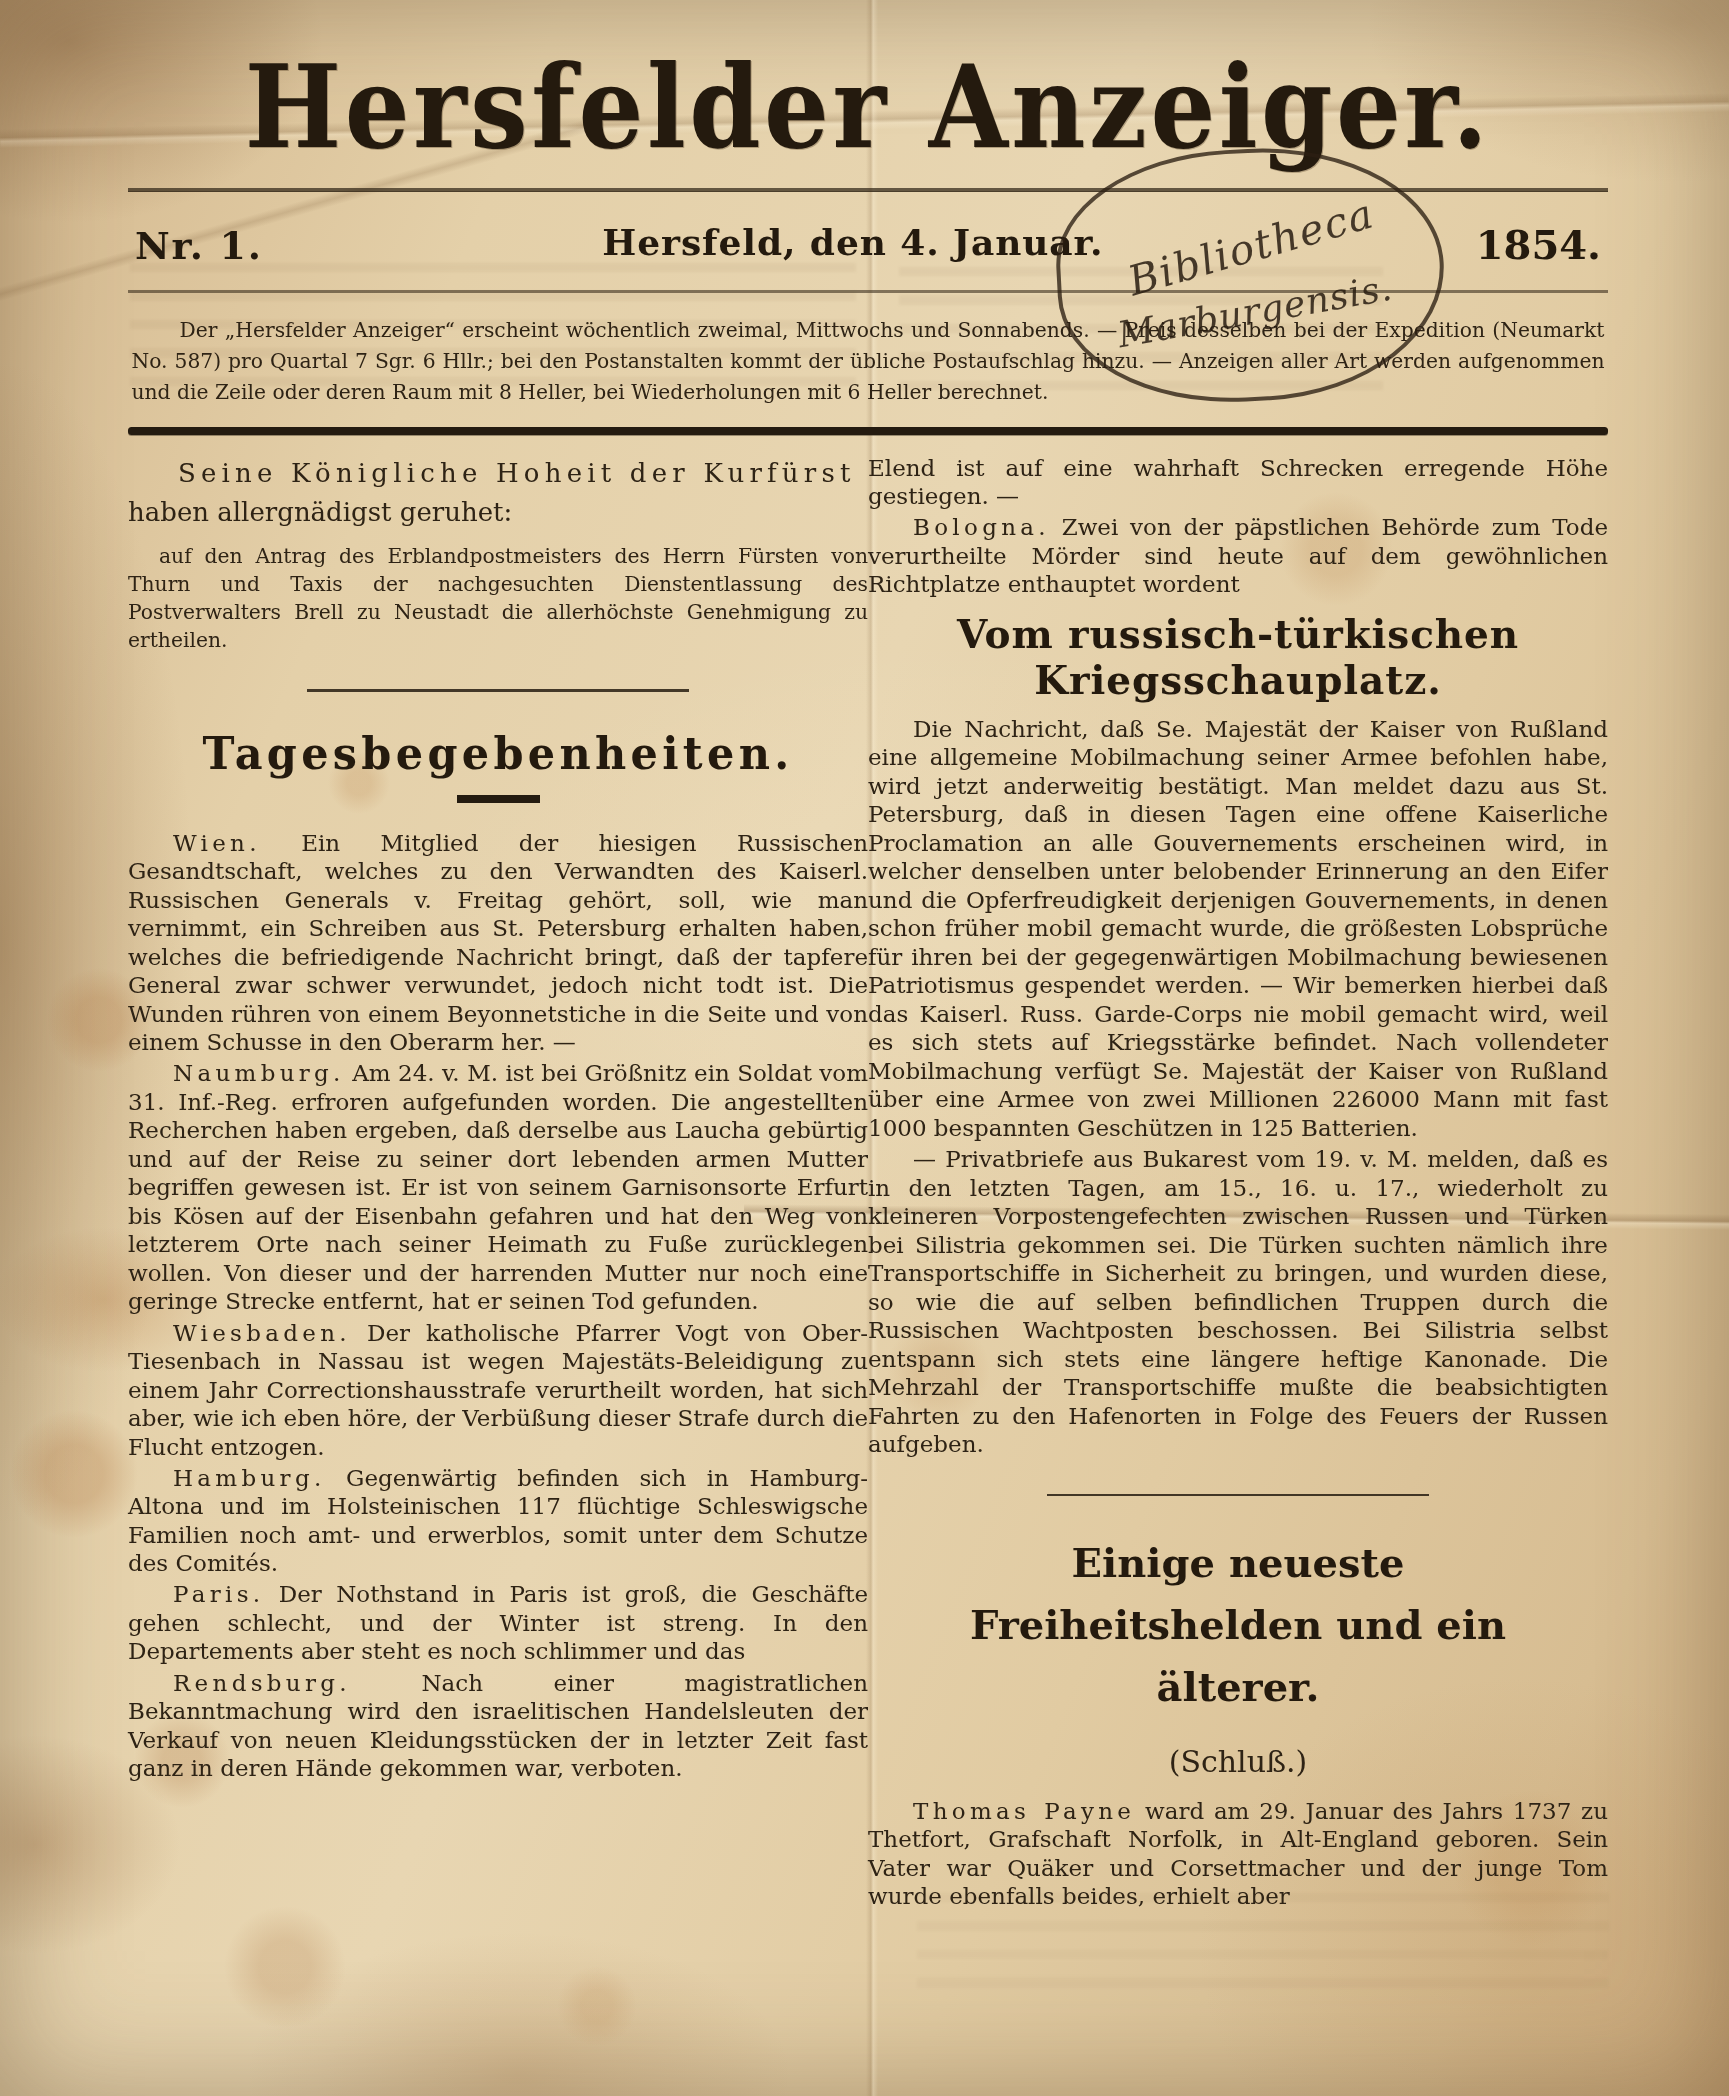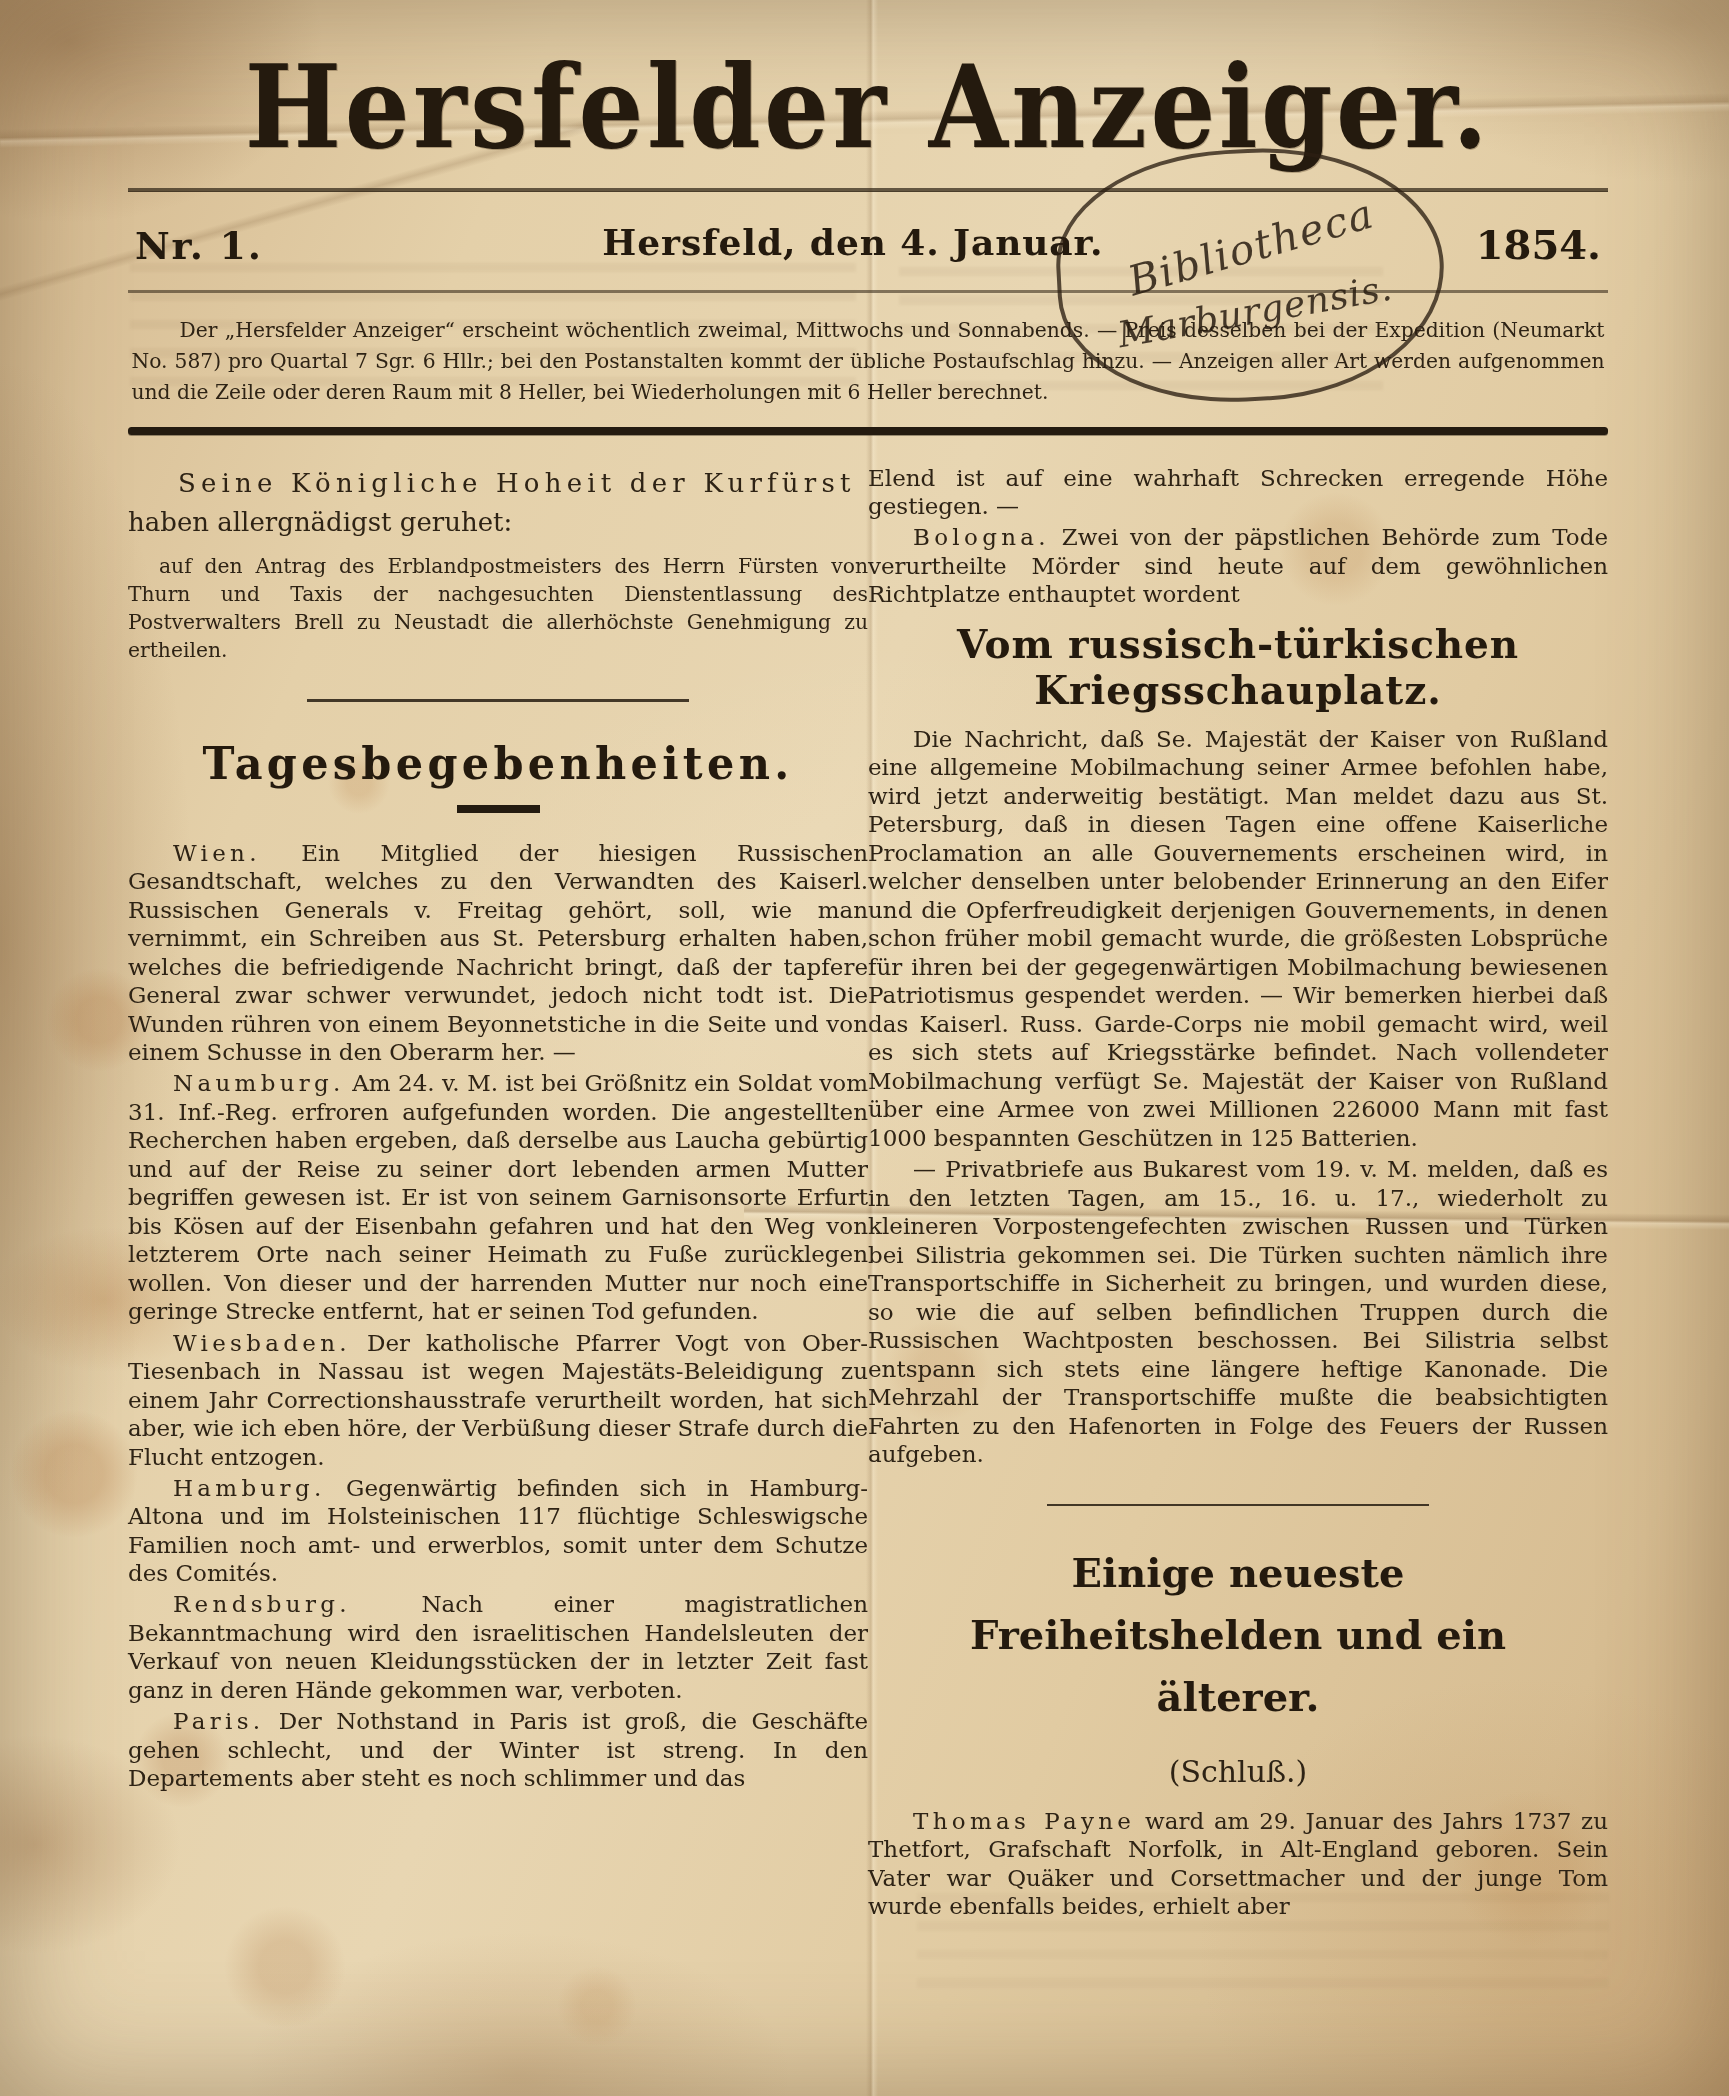--- a/index.html
+++ b/index.html
@@ -82,21 +82,21 @@
     border:4.3px solid rgba(43,31,18,.78);
     border-radius:48% 52% 50% 50% / 46% 52% 54% 48%;
     transform:rotate(-3deg);
     display:flex;flex-direction:column;align-items:center;justify-content:center;
     color:rgba(40,28,16,.85);z-index:5;pointer-events:none;
   }
   .stamp-l1{font-style:italic;font-size:41px;transform:rotate(-13deg) translate(3.5px,-7px);letter-spacing:1.7px;}
   .stamp-l2{font-style:italic;font-size:36px;transform:rotate(-7deg) translate(1.7px,12px);letter-spacing:0.9px;}
 
   
-  .columns{display:flex;margin-top:29px;}
+  .columns{display:flex;margin-top:19px;}
   .col{flex:1;min-width:0;}
   p{margin:0;}
   .article{
     font-size:23px;line-height:1.24;text-align:justify;
     text-indent:45px;margin-bottom:2.6px;
   }
   .noindent{text-indent:0;}
   .sperr{letter-spacing:4.3px;}
   .city{letter-spacing:4.3px;}
   .royal-intro{font-size:26px;line-height:1.5;text-align:left;text-indent:50px;margin-bottom:10.4px;}
@@ -157,22 +157,22 @@
 
       <div class="divider"></div>
 
       <h2 class="section-heading">Tagesbegebenheiten.</h2>
       <div class="heading-rule"></div>
 
       <p class="article"><span class="city">Wien.</span> <span>Ein Mitglied der hiesigen Russischen Gesandtschaft, welches zu den Verwandten des Kaiserl. Russischen Generals v. Freitag gehört, soll, wie man vernimmt, ein Schreiben aus St. Petersburg erhalten haben, welches die befriedigende Nachricht bringt, daß der tapfere General zwar schwer verwundet, jedoch nicht todt ist. Die Wunden rühren von einem Beyonnetstiche in die Seite und von einem Schusse in den Oberarm her. —</span></p>
       <p class="article"><span class="city">Naumburg.</span> <span>Am 24. v. M. ist bei Größnitz ein Soldat vom 31. Inf.-Reg. erfroren aufgefunden worden. Die angestellten Recherchen haben ergeben, daß derselbe aus Laucha gebürtig und auf der Reise zu seiner dort lebenden armen Mutter begriffen gewesen ist. Er ist von seinem Garnisonsorte Erfurt bis Kösen auf der Eisenbahn gefahren und hat den Weg von letzterem Orte nach seiner Heimath zu Fuße zurücklegen wollen. Von dieser und der harrenden Mutter nur noch eine geringe Strecke entfernt, hat er seinen Tod gefunden.</span></p>
       <p class="article"><span class="city">Wiesbaden.</span> <span>Der katholische Pfarrer Vogt von Ober-Tiesenbach in Nassau ist wegen Majestäts-Beleidigung zu einem Jahr Correctionshausstrafe verurtheilt worden, hat sich aber, wie ich eben höre, der Verbüßung dieser Strafe durch die Flucht entzogen.</span></p>
       <p class="article"><span class="city">Hamburg.</span> <span>Gegenwärtig befinden sich in Hamburg-Altona und im Holsteinischen 117 flüchtige Schleswigsche Familien noch amt- und erwerblos, somit unter dem Schutze des Comités.</span></p>
+      <p class="article"><span class="city">Paris.</span> <span>Der Nothstand in Paris ist groß, die Geschäfte gehen schlecht, und der Winter ist streng. In den Departements aber steht es noch schlimmer und das</span></p>
       <p class="article"><span class="city">Rendsburg.</span> <span>Nach einer magistratlichen Bekanntmachung wird den israelitischen Handelsleuten der Verkauf von neuen Kleidungsstücken der in letzter Zeit fast ganz in deren Hände gekommen war, verboten.</span></p>
-      <p class="article"><span class="city">Paris.</span> <span>Der Nothstand in Paris ist groß, die Geschäfte gehen schlecht, und der Winter ist streng. In den Departements aber steht es noch schlimmer und das</span></p>
     </section>
 
     <section class="col">
       <p class="article noindent">Elend ist auf eine wahrhaft Schrecken erregende Höhe gestiegen. —</p>
       <p class="article"><span class="city">Bologna.</span> <span>Zwei von der päpstlichen Behörde zum Tode verurtheilte Mörder sind heute auf dem gewöhnlichen Richtplatze enthauptet wordent</span></p>
 
       <h3 class="war-heading">Vom russisch-türkischen Kriegsschauplatz.</h3>
 
       <p class="article">Die Nachricht, daß Se. Majestät der Kaiser von Rußland eine allgemeine Mobilmachung seiner Armee befohlen habe, wird jetzt anderweitig bestätigt. Man meldet dazu aus St. Petersburg, daß in diesen Tagen eine offene Kaiserliche Proclamation an alle Gouvernements erscheinen wird, in welcher denselben unter belobender Erinnerung an den Eifer und die Opferfreudigkeit derjenigen Gouvernements, in denen schon früher mobil gemacht wurde, die größesten Lobsprüche für ihren bei der gegegenwärtigen Mobilmachung bewiesenen Patriotismus gespendet werden. — Wir bemerken hierbei daß das Kaiserl. Russ. Garde-Corps nie mobil gemacht wird, weil es sich stets auf Kriegsstärke befindet. Nach vollendeter Mobilmachung verfügt Se. Majestät der Kaiser von Rußland über eine Armee von zwei Millionen 226000 Mann mit fast 1000 bespannten Geschützen in 125 Batterien.</p>
       <p class="article">— Privatbriefe aus Bukarest vom 19. v. M. melden, daß es in den letzten Tagen, am 15., 16. u. 17., wiederholt zu kleineren Vorpostengefechten zwischen Russen und Türken bei Silistria gekommen sei. Die Türken suchten nämlich ihre Transportschiffe in Sicherheit zu bringen, und wurden diese, so wie die auf selben befindlichen Truppen durch die Russischen Wachtposten beschossen. Bei Silistria selbst entspann sich stets eine längere heftige Kanonade. Die Mehrzahl der Transportschiffe mußte die beabsichtigten Fahrten zu den Hafenorten in Folge des Feuers der Russen aufgeben.</p>

